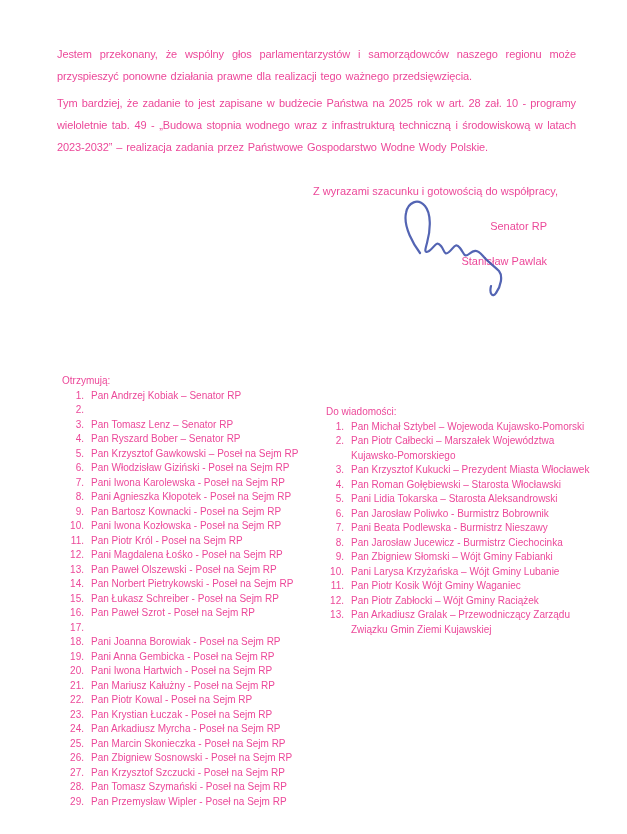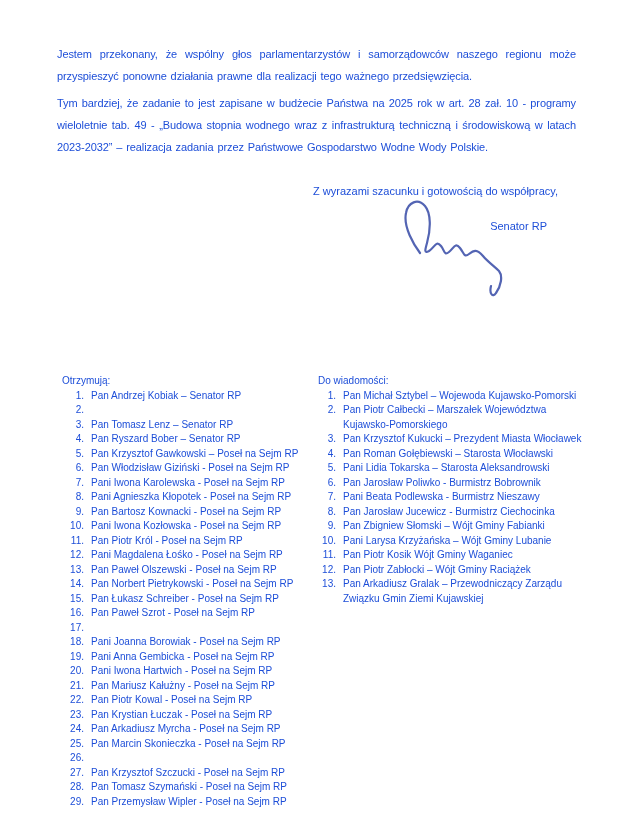--- a/index.html
+++ b/index.html
@@ -2,21 +2,21 @@
 <html><head>
 <meta charset="utf-8">
 <style>
   html, body { margin: 0; padding: 0; background: #e8e8e8; }
   .page {
     position: relative;
     width: 627px;
     height: 834px;
     background: #ffffff;
     font-family: "Liberation Sans", sans-serif;
-    color: #1d4ed8;
+    color: #ec4899;
     overflow: hidden;
   }
   .para {
     position: absolute;
     left: 57px;
     width: 519px;
     font-size: 11px;
     line-height: 21.8px;
     letter-spacing: -0.1px;
     text-align: justify;
@@ -47,21 +47,21 @@
     top: 193px;
     z-index: 5;
   }
   .list {
     position: absolute;
     top: 374px;
     font-size: 10px;
     line-height: 14.5px;
   }
   .list-left  { left: 62px;  width: 278px; }
-  .list-right { left: 318px; width: 300px; }
+  .list-right { left: 326px; width: 300px; margin-top: 31px; }
   .list-header { }
   .list-item { display: flex; align-items: flex-start; }
   .list-item .num {
     flex: 0 0 22px;
     width: 22px;
     text-align: right;
   }
   .list-right .list-item .num { flex-basis: 18px; width: 18px; }
   .list-item .txt {
     margin-left: 7px;
@@ -74,20 +74,21 @@
 <div class="page">
 
   <div class="para para1">Jestem przekonany, że wspólny głos parlamentarzystów i samorządowców naszego regionu może przyspieszyć ponowne działania prawne dla realizacji tego ważnego przedsięwzięcia.</div>
 
   <div class="para para2">Tym bardziej, że zadanie to jest zapisane w budżecie Państwa na 2025 rok w art. 28 zał. 10 - programy wieloletnie tab. 49 - „Budowa stopnia wodnego wraz z infrastrukturą techniczną i środowiskową w latach 2023-2032” – realizacja zadania przez Państwowe Gospodarstwo Wodne Wody Polskie.</div>
 
   <div class="closing">Z wyrazami szacunku i gotowością do współpracy,</div>
 
   <div class="sig-title">Senator RP</div>
 
+  <div class="sig-name">Stanisław Pawlak</div>
 
   <svg class="signature" width="120" height="110" viewBox="0 0 120 110">
     <path d="M 30 60
              C 24 52, 13 34, 16 20
              C 18 9, 28 5, 35 13
              C 41 20, 41 36, 37 50
              C 35 57, 34 61, 39 58
              C 45 54, 46 47, 51 53
              C 55 58, 54 63, 59 59
              C 64 55, 65 49, 70 55
@@ -220,20 +221,21 @@
           <span class="txt">Pan Arkadiusz Myrcha - Poseł na Sejm RP</span>
         </div>
 
         <div class="list-item">
           <span class="num">25.</span>
           <span class="txt">Pan Marcin Skonieczka - Poseł na Sejm RP</span>
         </div>
 
         <div class="list-item">
           <span class="num">26.</span>
+          <span class="txt">Pan Zbigniew Sosnowski - Poseł na Sejm RP</span>
         </div>
 
         <div class="list-item">
           <span class="num">27.</span>
           <span class="txt">Pan Krzysztof Szczucki - Poseł na Sejm RP</span>
         </div>
 
         <div class="list-item">
           <span class="num">28.</span>
           <span class="txt">Pan Tomasz Szymański - Poseł na Sejm RP</span>

